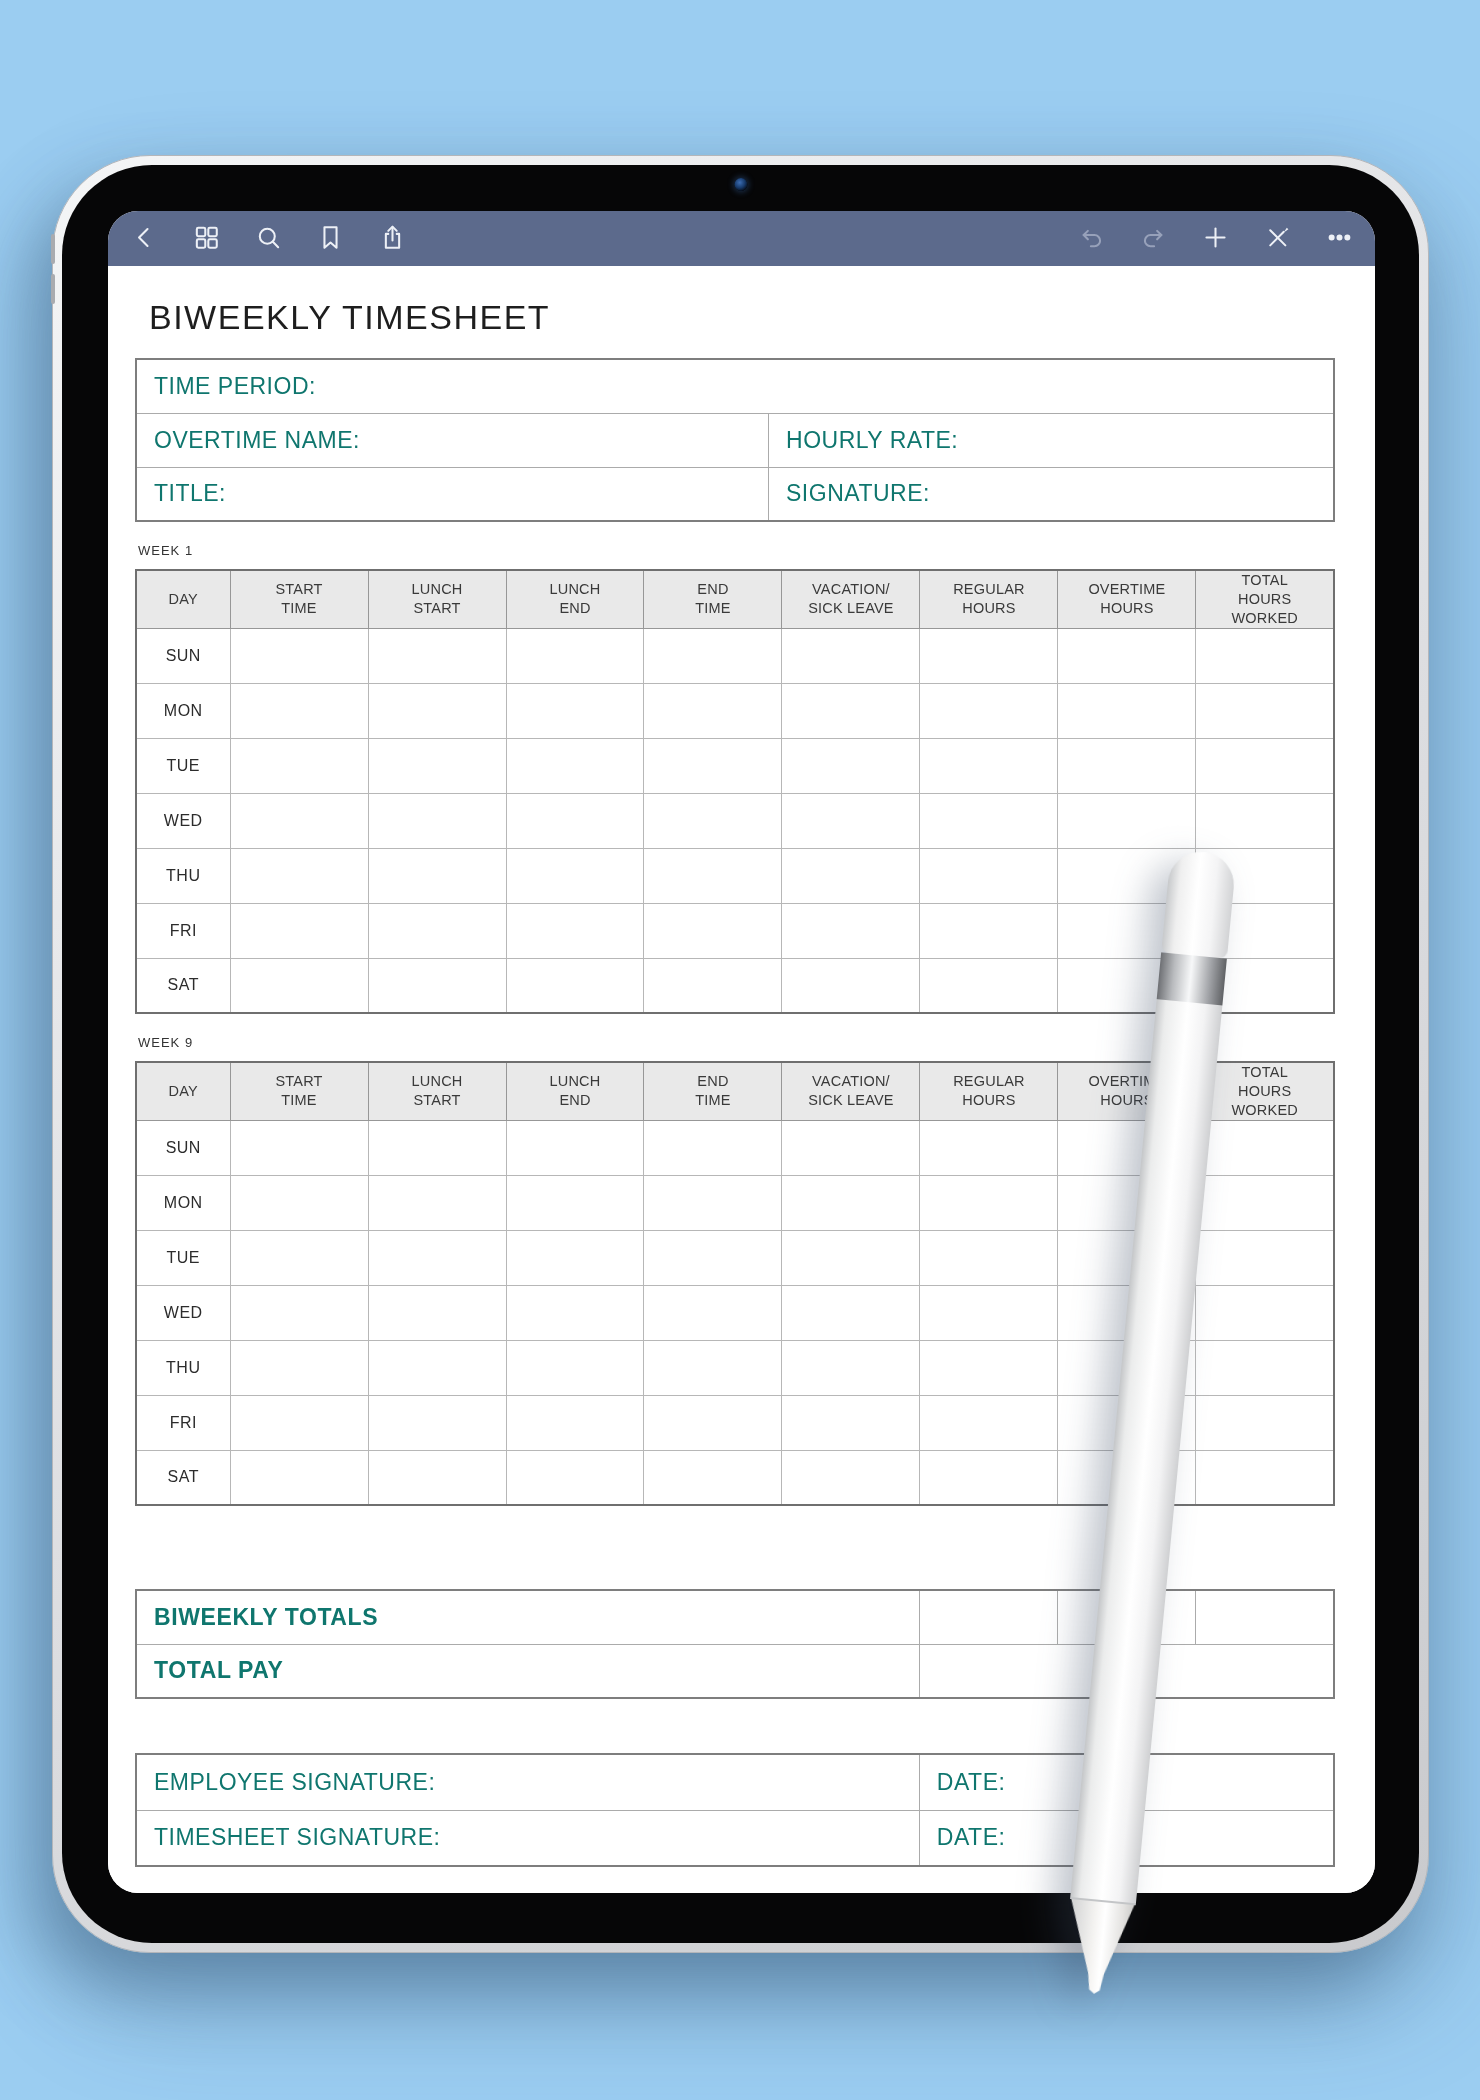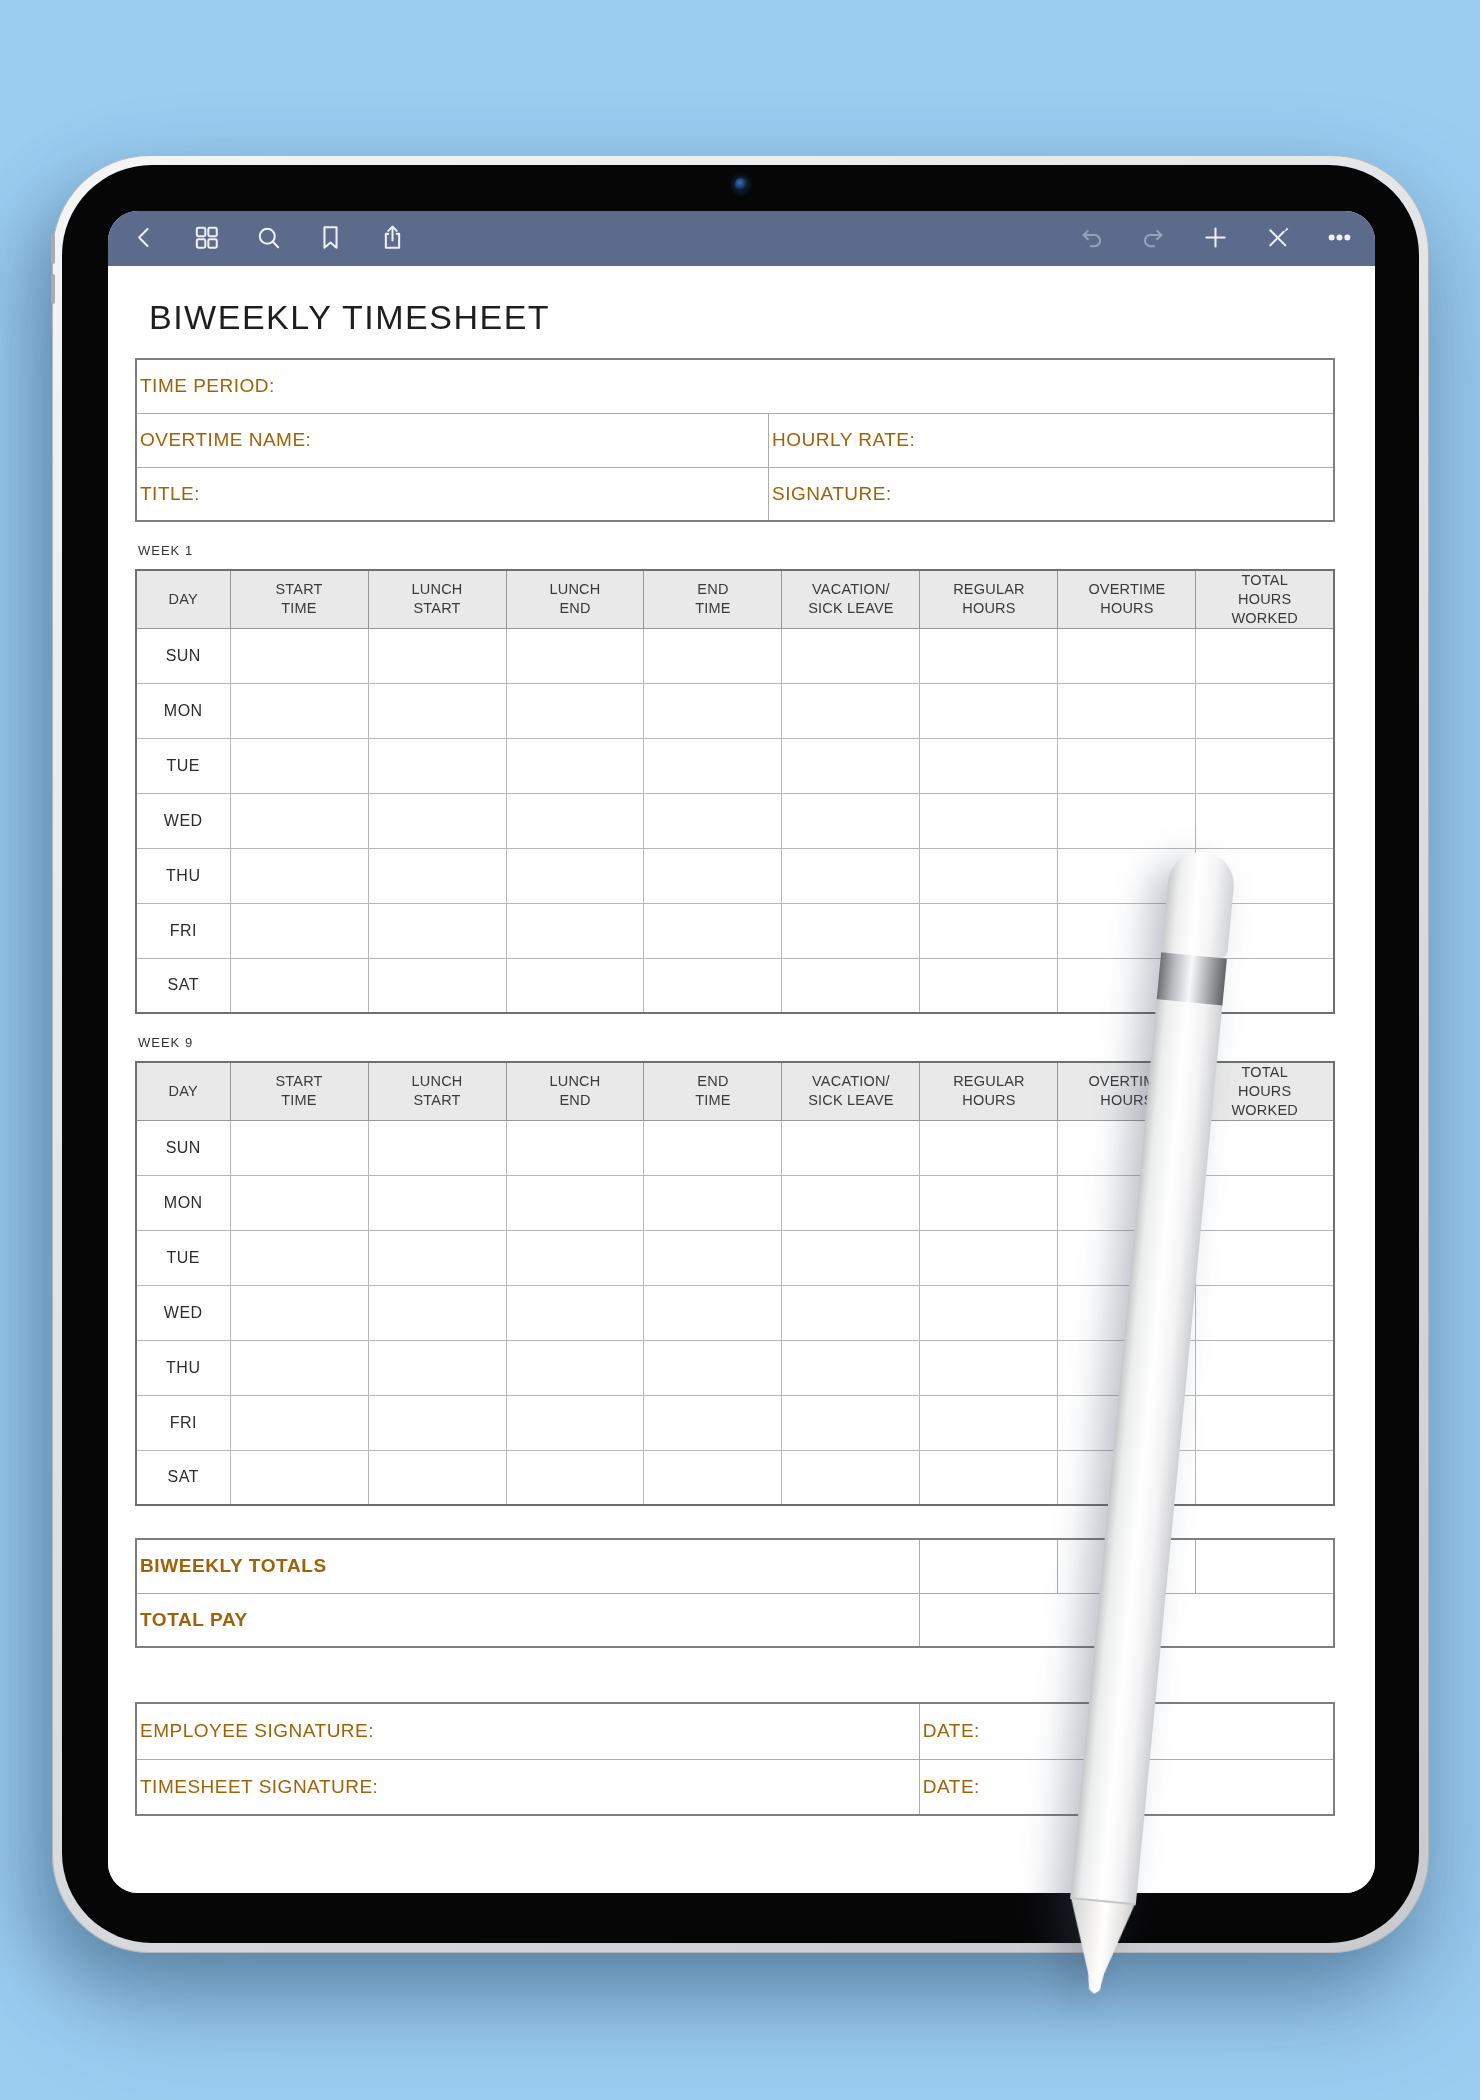--- a/index.html
+++ b/index.html
@@ -61,38 +61,38 @@
   }
   .doc-title {
     font-size:34px; font-weight:300; letter-spacing:1.5px; color:#1e1e1e;
     margin-left:14px; margin-bottom:21px;
   }
   table { border-collapse:collapse; width:100%; table-layout:fixed; }
 
   .box-table { border:2px solid #7e7e7e; }
   .box-table td {
     border:1px solid #ababab; height:54px;
-    font-size:19px; letter-spacing:.5px; color:#a16207;
-    padding-left:3px; vertical-align:middle;
+    font-size:23px; letter-spacing:.5px; color:#0f766e;
+    padding-left:17px; vertical-align:middle;
   }
 
   .week-label { font-size:13px; letter-spacing:1px; color:#333; margin:21px 0 11px 3px; }
 
   .week-table { border:2px solid #6f6f6f; }
   .week-table th {
     background:#e9e9e9; border:1px solid #979797; height:55px;
     font-size:14.5px; font-weight:normal; color:#3a3a3a;
     line-height:1.3; letter-spacing:.2px; white-space:pre-line; text-align:center;
   }
   .week-table td { border:1px solid #b7b7b7; height:55px; }
   .week-table td.day-cell {
     text-align:center; font-size:16px; color:#2c2c2c; letter-spacing:.5px;
   }
 
-  .totals-table { margin-top:32px; }
+  .totals-table { margin-top:83px; }
   .totals-table td.lbl { font-weight:bold; letter-spacing:.6px; }
   .sig-table { margin-top:54px; }
   .sig-table td { height:56px;margin-left:43px; }
 
   
   .pencil {
     position:absolute; left:1171px; top:852px; width:66px; height:1182px;
     transform:rotate(5.5deg); transform-origin:50% 0;
     filter:drop-shadow(-16px 13px 18px rgba(55,70,95,.32));
     z-index:50;

